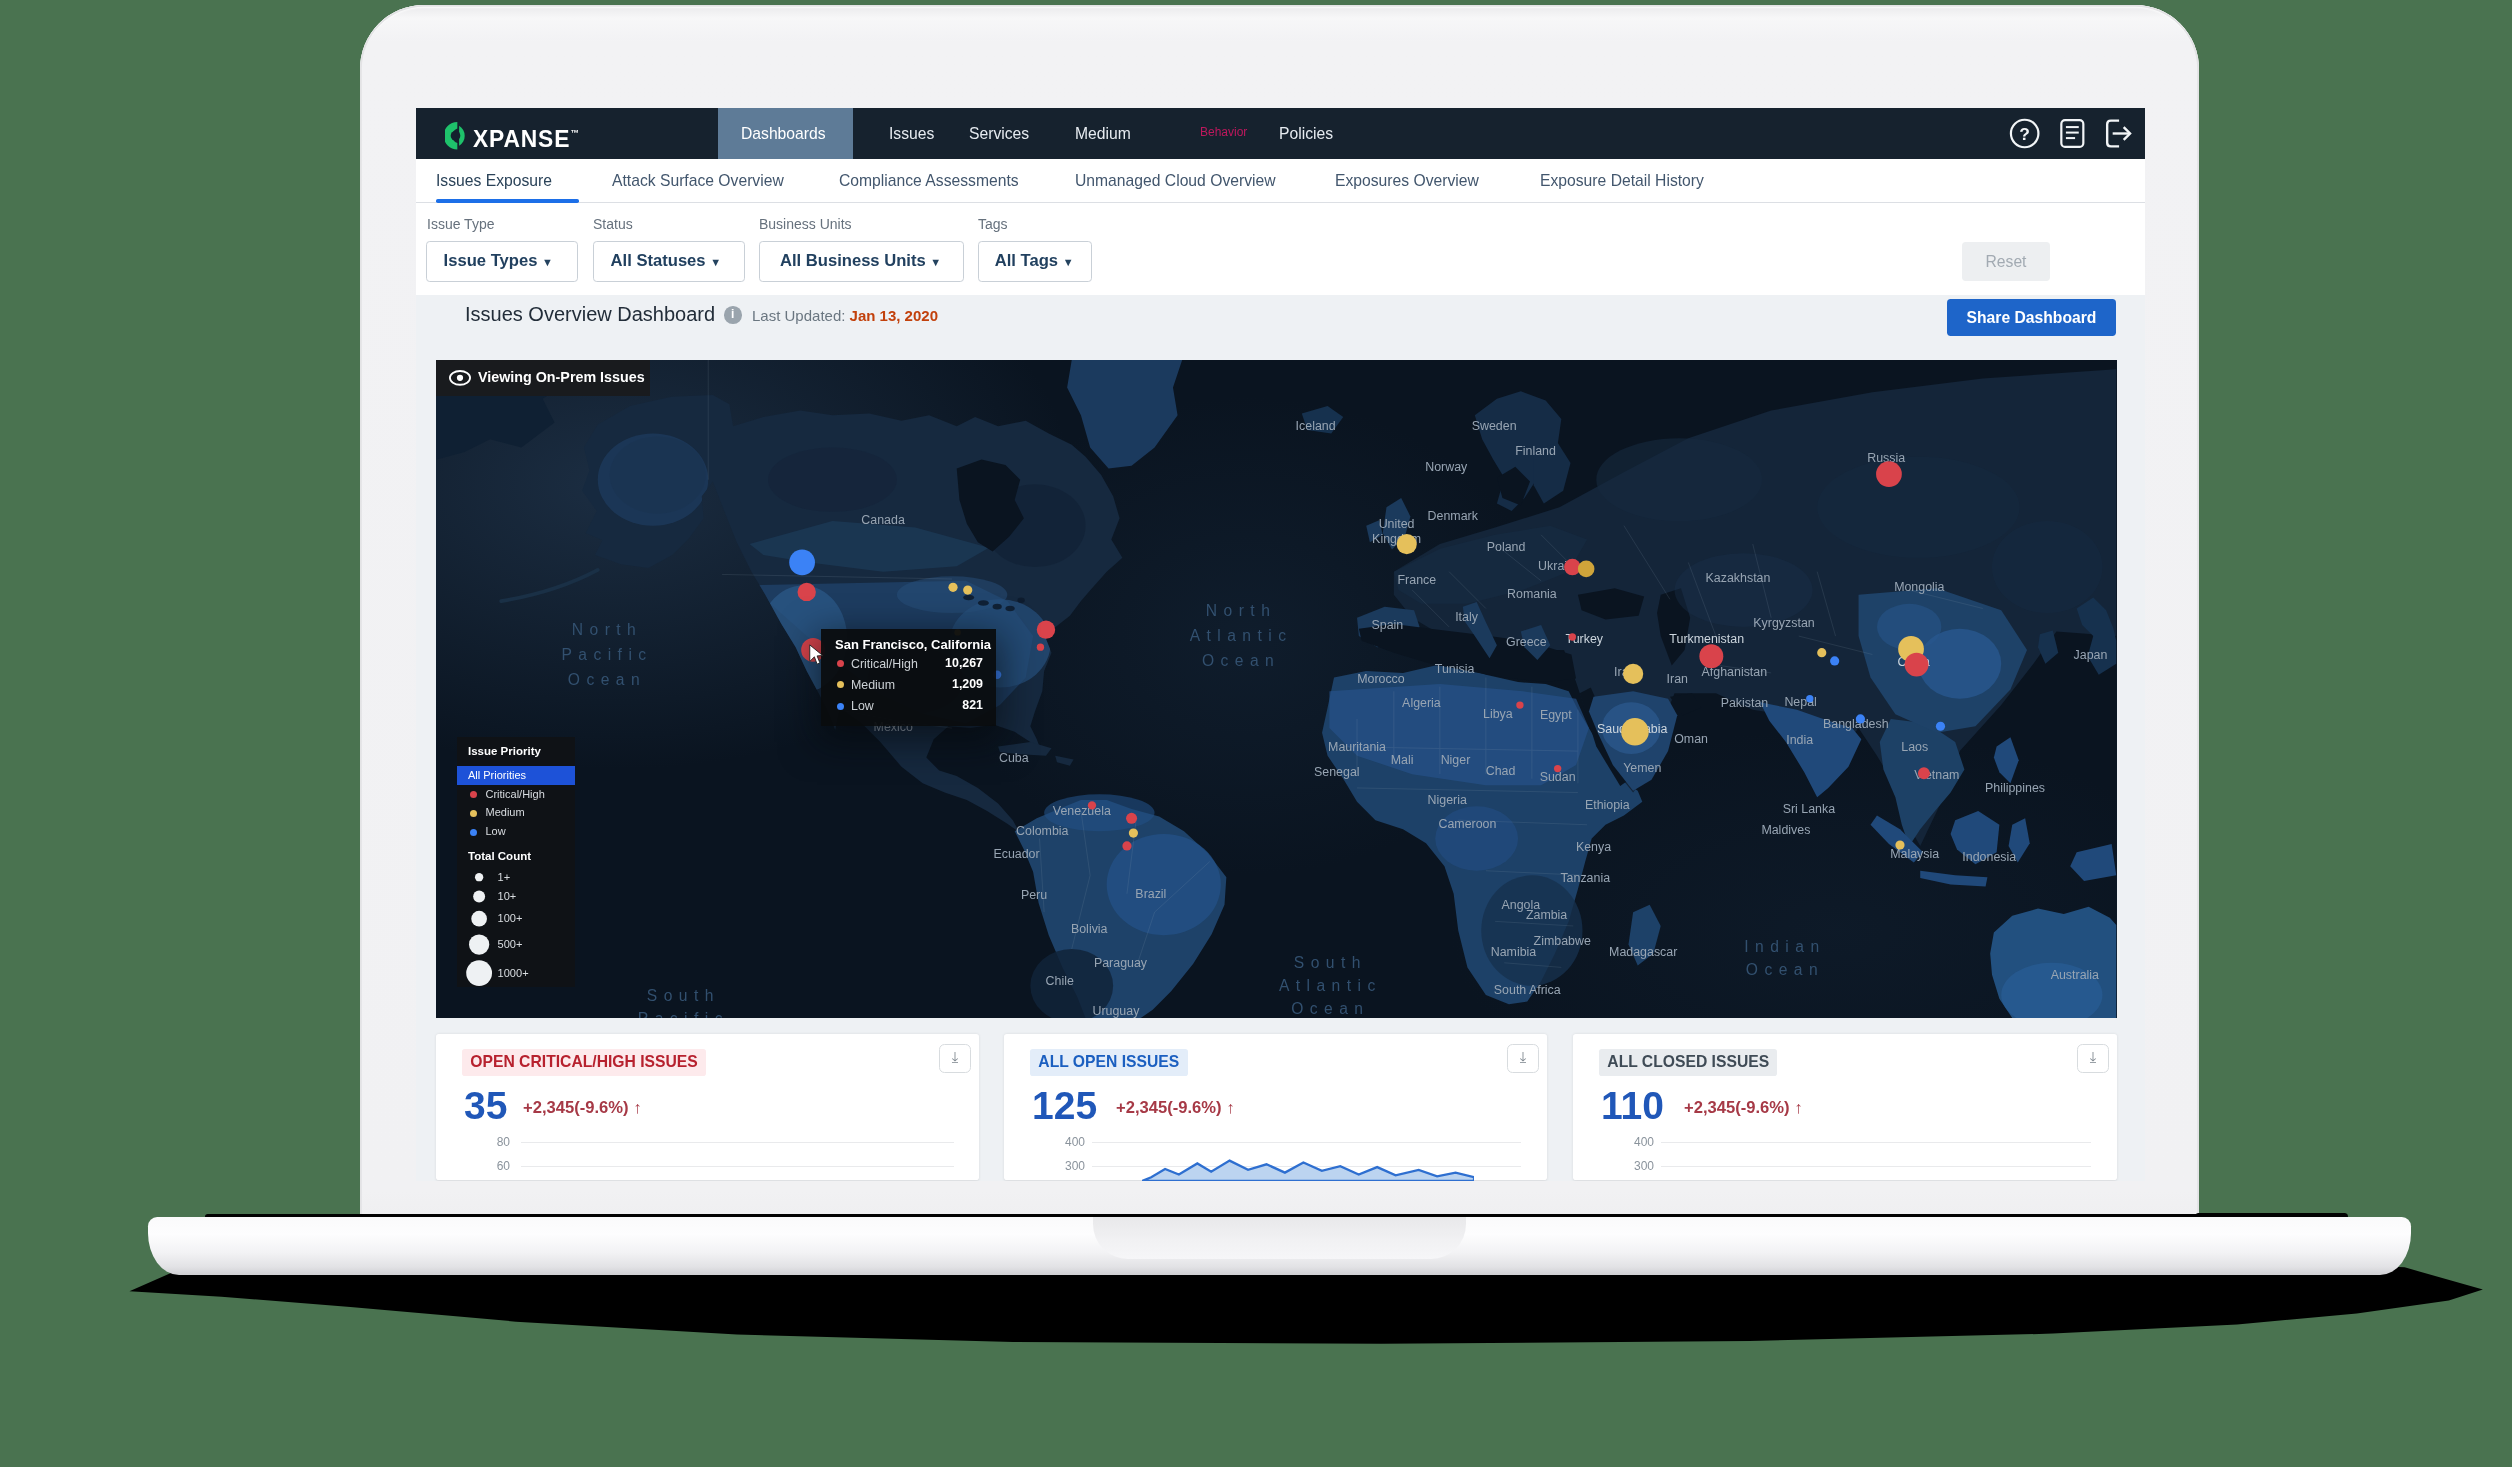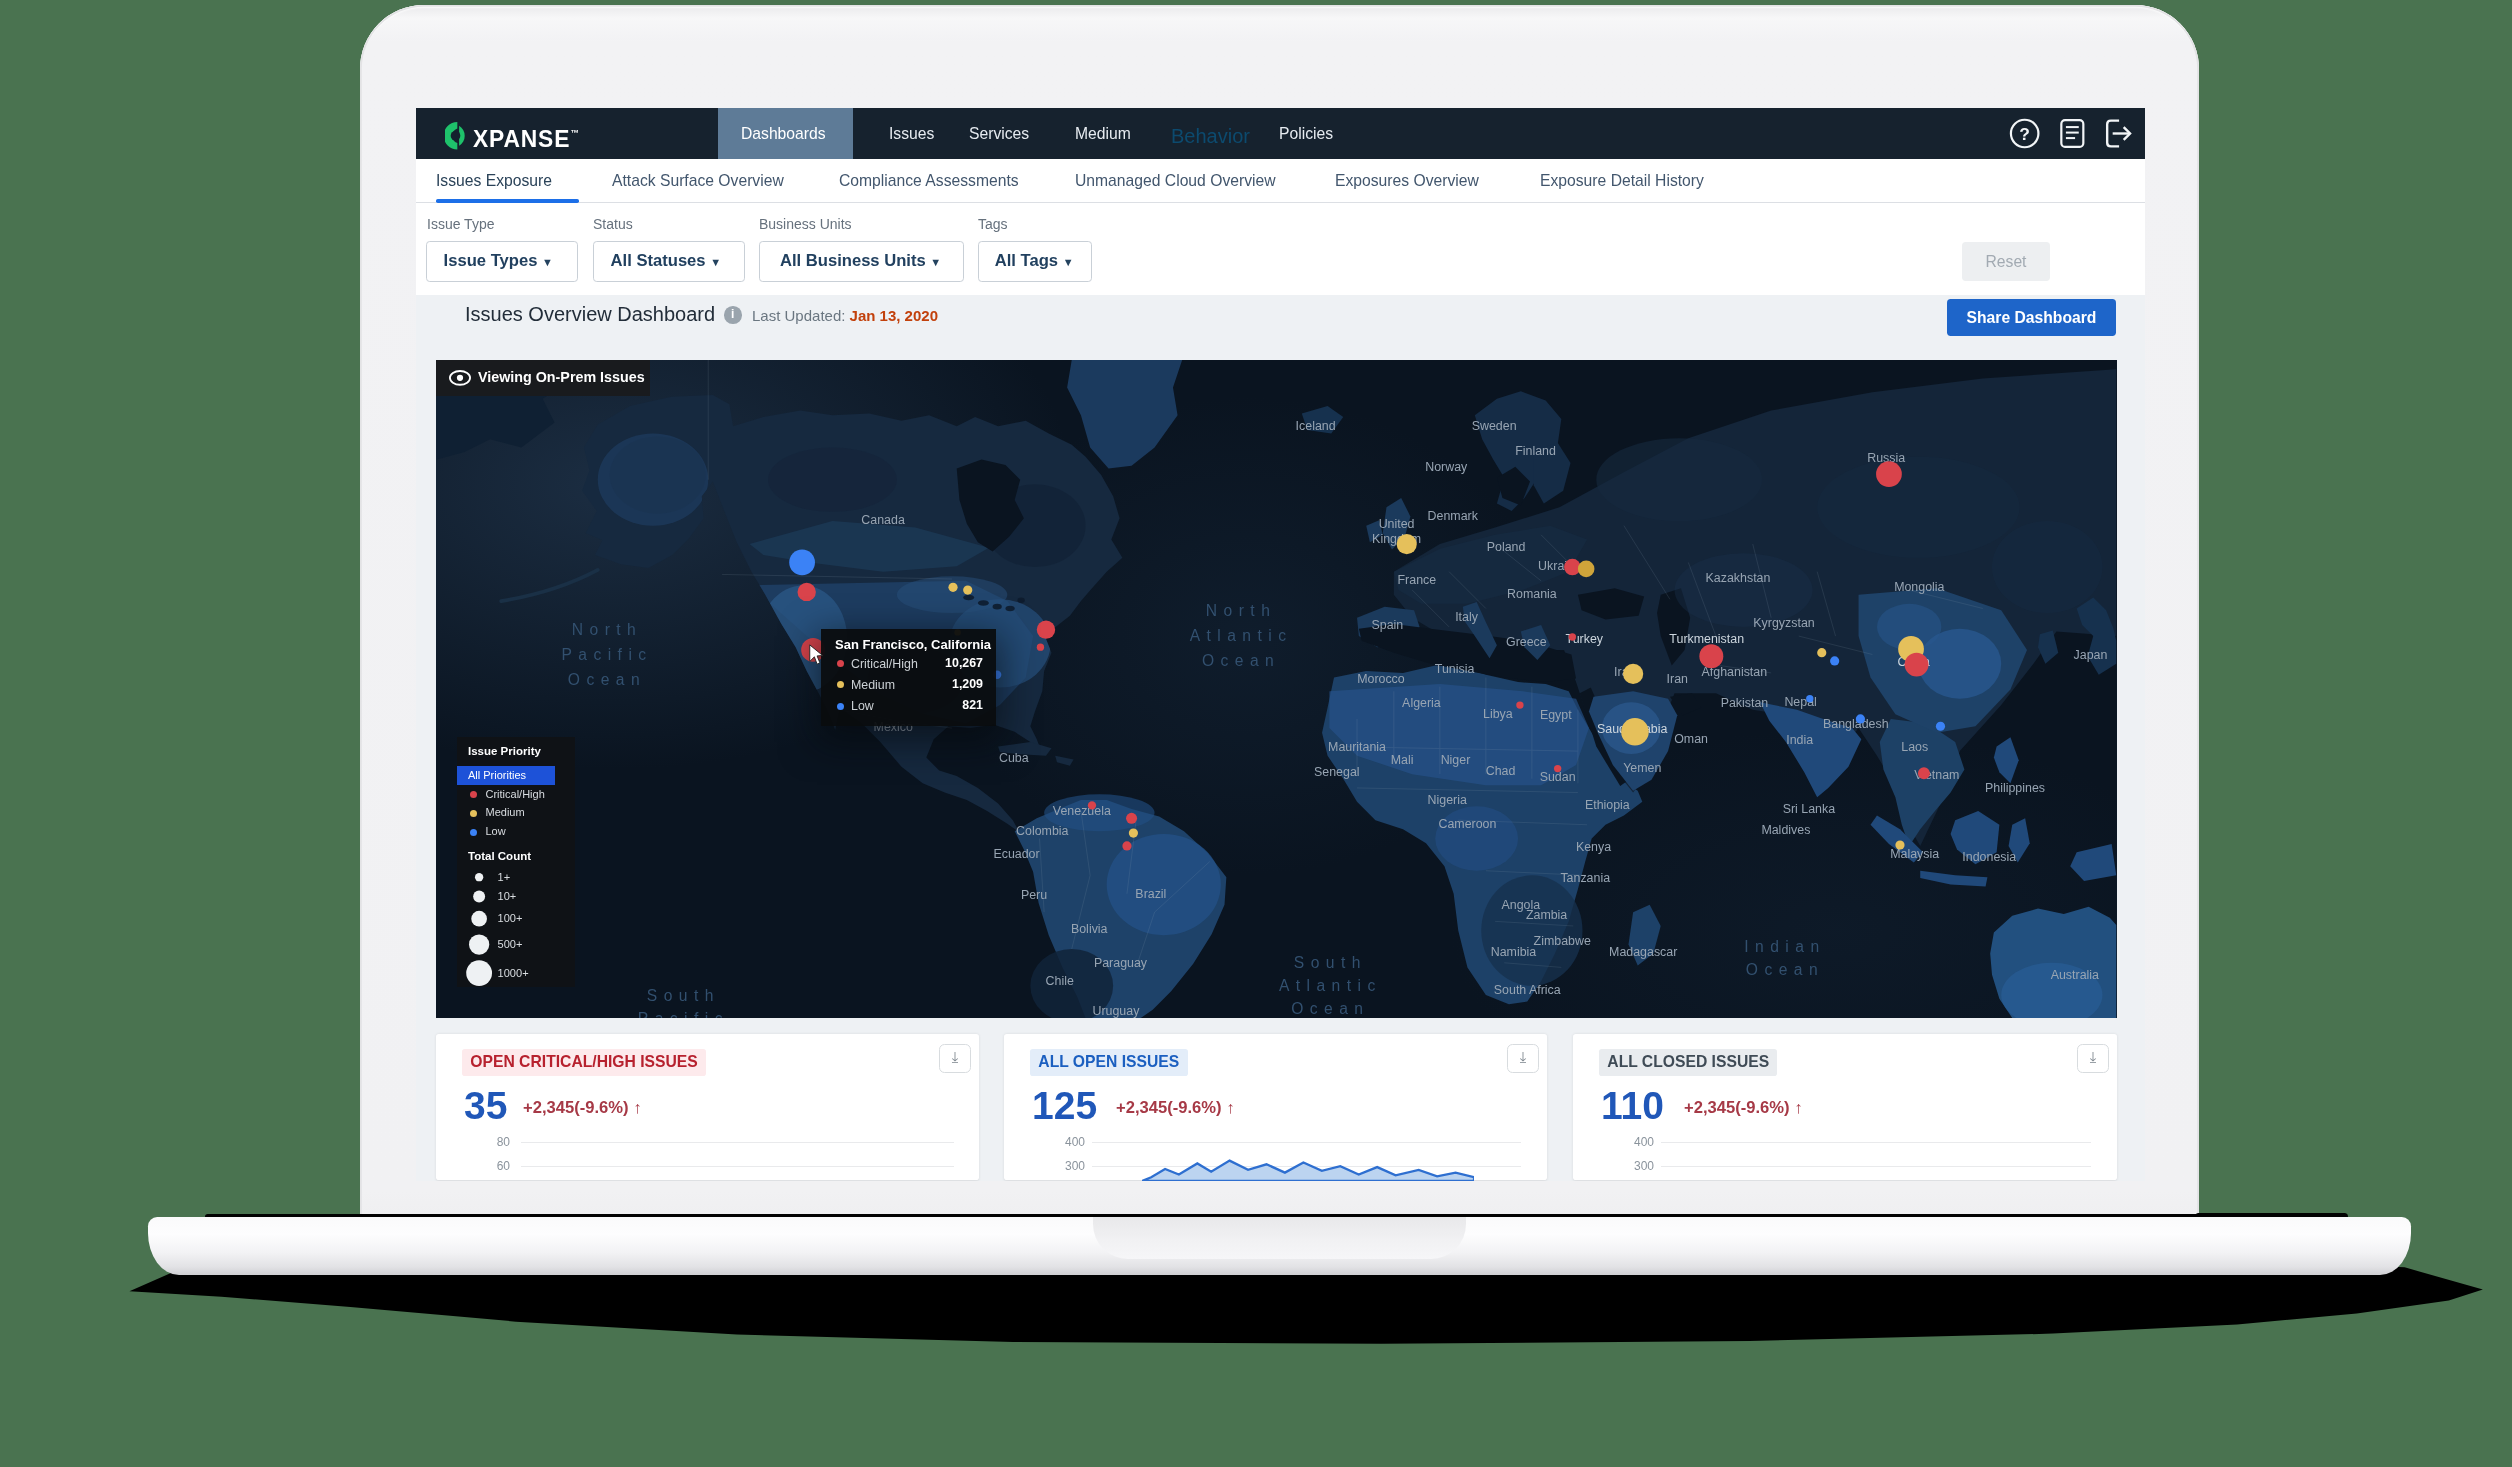--- a/index.html
+++ b/index.html
@@ -38,21 +38,21 @@
   <svg class="abs" style="left:28.5px;top:13px" width="21" height="29.5" viewBox="0 0 23 32">
     <path d="M13.5,1 A15,15 0 0 0 13.5,31 L13.5,24 A8.5,8.5 0 0 1 13.5,8 Z" fill="#1ec26b"></path>
     <path d="M15.5,5 A13,13 0 0 1 15.5,27 Z" fill="#1ec26b"></path>
     <circle cx="11.5" cy="16" r="5.3" fill="#14212e"></circle>
   </svg>
   <div class="abs" style="left:57px;top:16.6px;width:184px;height:26px;color:#fff;font-size:24px;font-weight:bold;letter-spacing:0.9px;transform:scaleX(.95);transform-origin:left center">XPANSE<span style="font-size:9.2px;vertical-align:11px;letter-spacing:0">™</span></div>
   <div class="abs" style="left:325px;top:16.6px;color:#fff;font-size:15.7px">Dashboards</div>
   <div class="abs" style="left:473px;top:16.6px;color:#e6ebf0;font-size:15.7px">Issues</div>
   <div class="abs" style="left:553px;top:16.6px;color:#e6ebf0;font-size:15.7px">Services</div>
   <div class="abs" style="left:659px;top:16.6px;color:#e6ebf0;font-size:15.7px">Medium</div>
-  <div class="abs" style="left:755px;top:16.6px;color:#0c4a6e;font-size:20px">Behavior</div>
+  <div class="abs" style="left:784px;top:16.6px;color:#be185d;font-size:12px">Behavior</div>
   <div class="abs" style="left:863px;top:16.6px;color:#e6ebf0;font-size:15.7px">Policies</div>
   <svg class="abs" style="left:1592px;top:9.2px" width="125" height="33" viewBox="0 0 136 36">
     <circle cx="18" cy="18" r="15" fill="none" stroke="#f2f5f7" stroke-width="2.4"></circle>
     <text x="18" y="25" font-size="19" fill="#f2f5f7" text-anchor="middle" font-family="Liberation Sans" font-weight="bold">?</text>
     <rect x="58" y="3.5" width="24" height="29" rx="4" fill="none" stroke="#f2f5f7" stroke-width="2.4"></rect>
     <line x1="63" y1="11" x2="77" y2="11" stroke="#f2f5f7" stroke-width="2.2"></line>
     <line x1="63" y1="17" x2="77" y2="17" stroke="#f2f5f7" stroke-width="2.2"></line>
     <line x1="63" y1="23" x2="73" y2="23" stroke="#f2f5f7" stroke-width="2.2"></line>
     <path d="M121,4 L112,4 Q108,4 108,8 L108,28 Q108,32 112,32 L121,32" fill="none" stroke="#f2f5f7" stroke-width="2.6"></path>
     <line x1="114" y1="18" x2="132" y2="18" stroke="#f2f5f7" stroke-width="2.6"></line>
@@ -345,21 +345,21 @@
   <div class="abs" style="left:0;top:0;width:214px;height:36px;background:#191b1e">
     <svg style="position:absolute;left:13px;top:10px" width="22" height="15.7" viewBox="0 0 24 17">
       <ellipse cx="12" cy="8.5" rx="11" ry="7.5" fill="none" stroke="#fff" stroke-width="2"></ellipse>
       <circle cx="12" cy="8.5" r="3.4" fill="#fff"></circle>
     </svg>
     <div style="position:absolute;left:42px;top:9.2px;color:#fff;font-size:14.3px;font-weight:bold;white-space:nowrap">Viewing On-Prem Issues</div>
   </div>
 
   <div class="abs" style="left:21px;top:377px;width:118px;height:250px;background:rgba(16,18,21,0.93)">
     <div class="abs" style="left:11px;top:8.3px;color:#fff;font-size:11.5px;font-weight:bold">Issue Priority</div>
-    <div class="abs" style="left:0;top:28.5px;width:98px;height:19.3px;background:#1d52d8;color:#fff;font-size:11px;line-height:19.3px;padding-left:11px">All Priorities</div>
+    <div class="abs" style="left:0;top:28.5px;width:118px;height:19.3px;background:#1d52d8;color:#fff;font-size:11px;line-height:19.3px;padding-left:11px">All Priorities</div>
     <div class="abs" style="left:13px;top:54px;width:7.4px;height:7.4px;border-radius:50%;background:#d9434b"></div>
     <div class="abs" style="left:28.5px;top:51px;color:#d9dde1;font-size:11px">Critical/High</div>
     <div class="abs" style="left:13px;top:73px;width:7.4px;height:7.4px;border-radius:50%;background:#e5c05b"></div>
     <div class="abs" style="left:28.5px;top:69px;color:#d9dde1;font-size:11px">Medium</div>
     <div class="abs" style="left:13px;top:92px;width:7.4px;height:7.4px;border-radius:50%;background:#3b82f6"></div>
     <div class="abs" style="left:28.5px;top:88px;color:#d9dde1;font-size:11px">Low</div>
     <div class="abs" style="left:11px;top:113px;color:#fff;font-size:11.5px;font-weight:bold">Total Count</div>
     <svg style="position:absolute;left:0;top:129px" width="118" height="122" viewBox="0 0 128 132">
       <circle cx="24" cy="12" r="4.5" fill="#eef1f3"></circle>
       <circle cx="24" cy="33" r="6.5" fill="#eef1f3"></circle>

